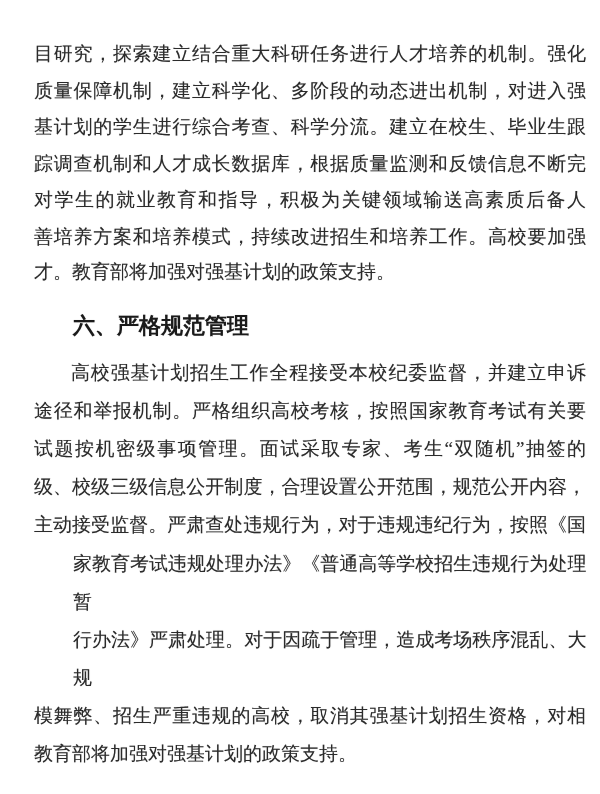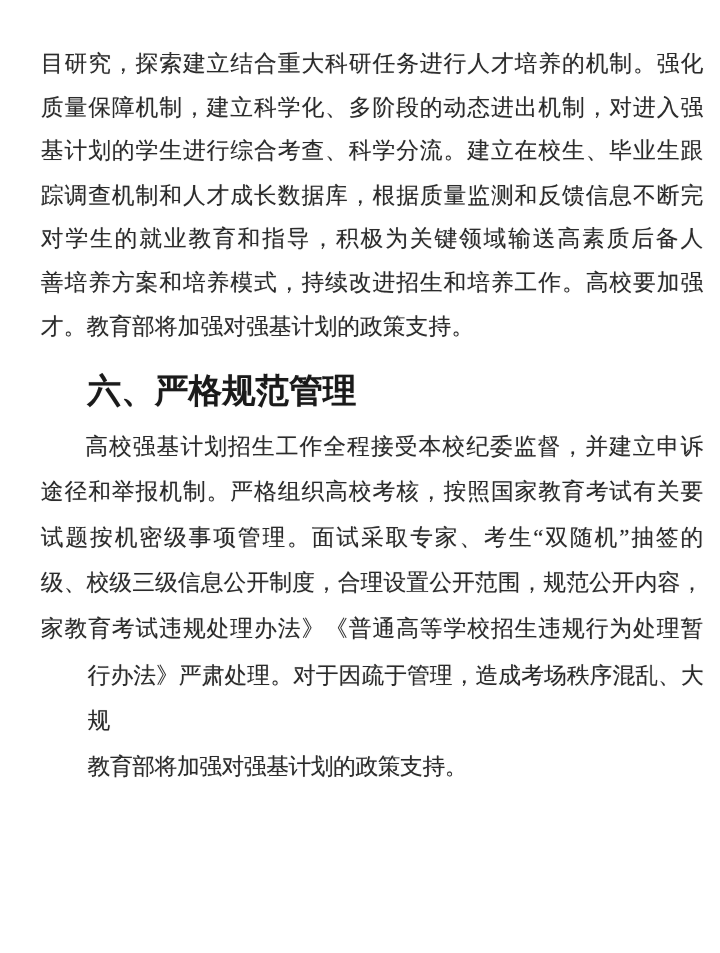--- a/index.html
+++ b/index.html
@@ -47,21 +47,21 @@
   .para2 .tline:nth-child(6),
   .para2 .tline:nth-child(7) {
     letter-spacing: -0.4px;
     margin-left: 39px;
   }
   .heading {
     margin: 20px 0 0 0;
     padding-left: 39px;
     font-family: "Liberation Sans", "DejaVu Sans", sans-serif;
     font-weight: bold;
-    font-size: 28px;
+    font-size: 22px;
     line-height: 28px;
     color: #1a1a1a;
   }
 </style>
 </head>
 <body>
 
 <div class="page">
   <div class="para para1">
       <div class="tline">目研究，探索建立结合重大科研任务进行人才培养的机制。强化</div>
@@ -73,17 +73,19 @@
       <div class="tline">才。教育部将加强对强基计划的政策支持。</div>
     </div>
 
   <h2 class="heading">六、严格规范管理</h2>
 
   <div class="para para2">
       <div class="tline">高校强基计划招生工作全程接受本校纪委监督，并建立申诉</div>
       <div class="tline">途径和举报机制。严格组织高校考核，按照国家教育考试有关要</div>
       <div class="tline">试题按机密级事项管理。面试采取专家、考生“双随机”抽签的</div>
       <div class="tline">级、校级三级信息公开制度，合理设置公开范围，规范公开内容，</div>
+      <div class="tline">主动接受监督。严肃查处违规行为，对于违规违纪行为，按照《国</div>
       <div class="tline">家教育考试违规处理办法》《普通高等学校招生违规行为处理暂</div>
       <div class="tline">行办法》严肃处理。对于因疏于管理，造成考场秩序混乱、大规</div>
+      <div class="tline">模舞弊、招生严重违规的高校，取消其强基计划招生资格，对相</div>
       <div class="tline">教育部将加强对强基计划的政策支持。</div>
     </div>
 </div>
 
 </body></html>

